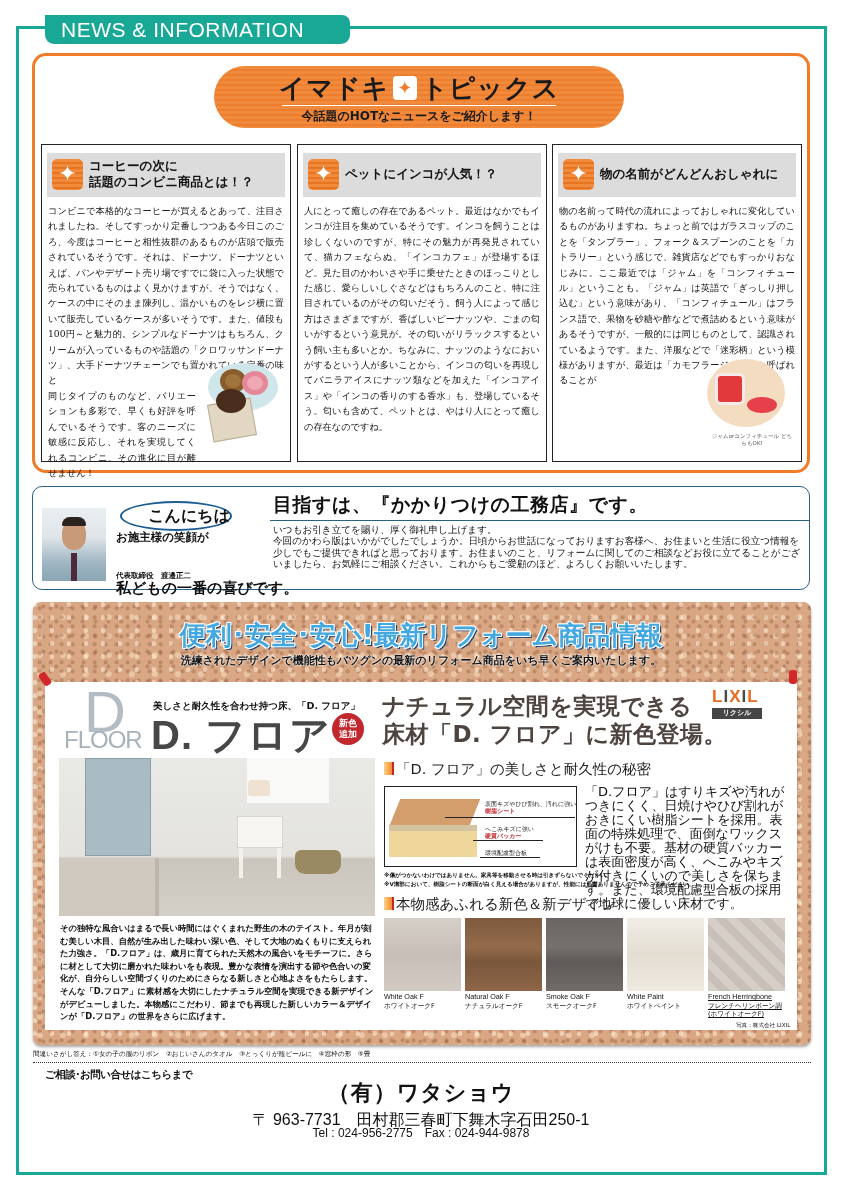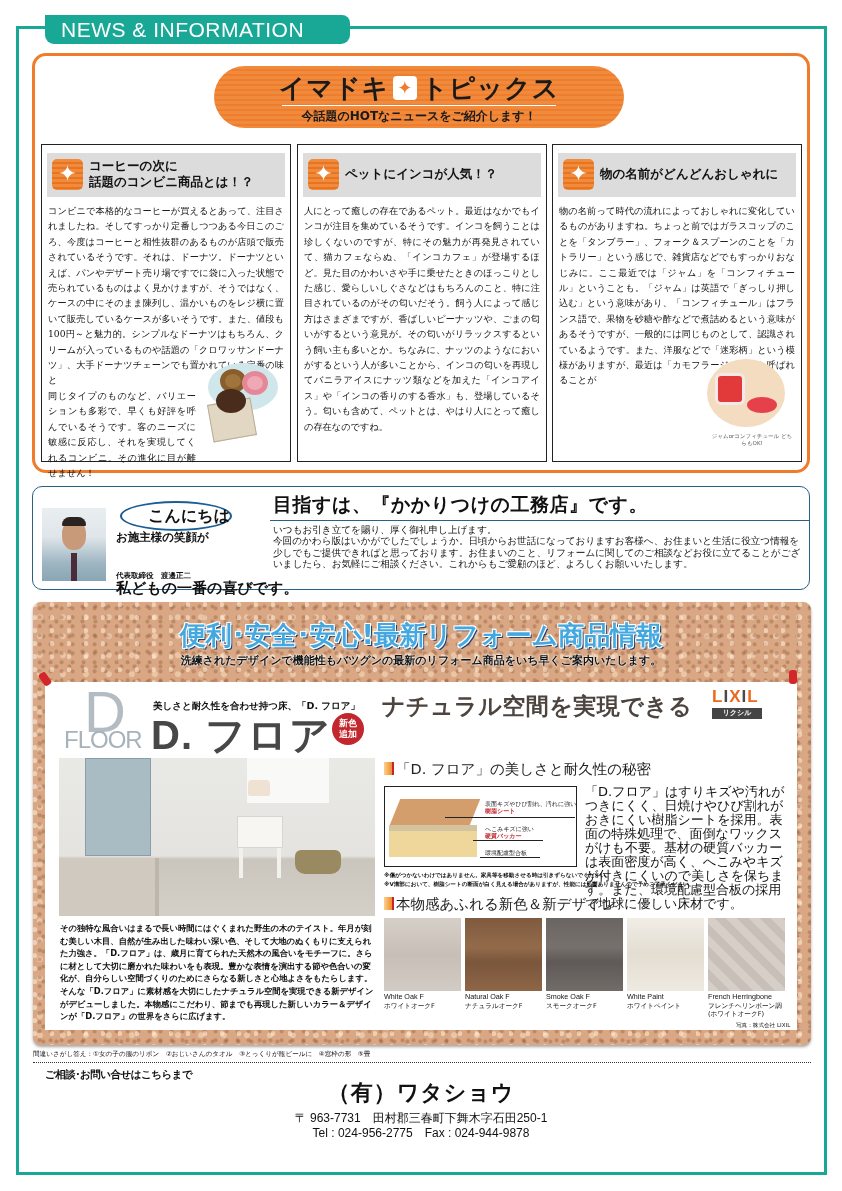--- a/index.html
+++ b/index.html
@@ -93,21 +93,21 @@
   .swatch { position: absolute; top: 0; width: 77px; }
   .swatch .tile { width: 77px; height: 73px; }
   .swatch .en { font-family: "Liberation Sans", sans-serif; font-size: 7.2px; margin-top: 2px; line-height: 8.5px; color: #111; }
   .swatch .jp { font-size: 6.6px; line-height: 8.5px; color: #111; }
   .photo-credit { position: absolute; left: 736px; top: 1022px; font-size: 5.6px; color: #111; }
 
   .spot-diff { position: absolute; left: 33px; top: 1050px; font-size: 6.6px; color: #111; }
   .dotted-rule { position: absolute; left: 33px; top: 1062px; width: 778px; border-top: 1px dotted #333; }
   .inquiry { position: absolute; left: 45px; top: 1068px; font-size: 10.5px; font-weight: bold; color: #111; letter-spacing: -0.5px; }
   .company { position: absolute; left: 0; right: 0; top: 1078px; text-align: center; font-size: 22px; font-weight: bold; color: #111; letter-spacing: 1px; }
-  .address { position: absolute; left: 0; right: 0; top: 1110px; text-align: center; font-family: "Liberation Sans", sans-serif; font-size: 12px; color: #111; }
+  .address { position: absolute; left: 0; right: 0; top: 1110px; text-align: center; font-family: "Liberation Sans", sans-serif; font-size: 16px; color: #111; }
   .tel { position: absolute; left: 0; right: 0; top: 1125px; text-align: center; font-family: "Liberation Sans", sans-serif; font-size: 12px; color: #111; }
 </style>
 </head>
 <body>
 
 <div class="page-frame"></div>
 <div class="news-tab">NEWS &amp; INFORMATION</div>
 
 <div class="topics-box"></div>
 <div class="topics-banner">
@@ -204,20 +204,21 @@
   <div class="table"></div>
   <div class="leg1" style="left:180px;"></div>
   <div class="leg2" style="left:218px;"></div>
   <div class="basket"></div>
 </div>
 <div class="dfloor-desc" style="white-space:pre-line;">その独特な風合いはまるで長い時間にはぐくまれた野生の木のテイスト。年月が刻む美しい木目、自然が生み出した味わい深い色、そして大地のぬくもりに支えられた力強さ。「D.フロア」は、歳月に育てられた天然木の風合いをモチーフに。さらに材として大切に磨かれた味わいをも表現。豊かな表情を演出する節や色合いの変化が、自分らしい空間づくりのためにさらなる新しさと心地よさをもたらします。
 そんな「D.フロア」に素材感を大切にしたナチュラル空間を実現できる新デザインがデビューしました。本物感にこだわり、節までも再現した新しいカラー＆デザインが「D.フロア」の世界をさらに広げます。</div>
 
 <div class="dfloor-headline">
   <div>ナチュラル空間を実現できる</div>
+  <div>床材「D. フロア」に新色登場。</div>
 </div>
 <div class="lixil">
   <div class="mark">L<span>I</span>X<span>I</span>L</div>
   <div class="bar">リクシル</div>
 </div>
 
 <div class="sec-head" style="top:760px;text-align:right;">
   <span class="mark"></span><span>「D. フロア」の美しさと耐久性の秘密</span>
 </div>
 
@@ -264,21 +265,21 @@
   <div class="swatch" style="left:162px;">
     <div class="tile" style="background:linear-gradient(180deg,#6a6562,#76716d 40%,#5f5a57 60%,#716c68);"></div>
     <div class="en">Smoke Oak F</div>
     <div class="jp">スモークオークF</div>
   </div>
   <div class="swatch" style="left:243px;">
     <div class="tile" style="background:linear-gradient(180deg,#f1ede5,#e3ddd2 50%,#efeae1);"></div>
     <div class="en">White Paint</div>
     <div class="jp">ホワイトペイント</div>
   </div>
-  <div class="swatch" style="left:324px;width:88px;">
+  <div class="swatch" style="left:324px;width:88px;text-decoration:underline;">
     <div class="tile" style="background:repeating-linear-gradient(45deg,#d6cfc8 0 8px,#c8c0b8 8px 16px);"></div>
     <div class="en">French Herringbone</div>
     <div class="jp">フレンチヘリンボーン調</div>
     <div class="jp">(ホワイトオークF)</div>
   </div>
 </div>
 <div class="photo-credit">写真：株式会社 LIXIL</div>
 
 <div class="spot-diff">間違いさがし答え：①女の子の服のリボン　②おじいさんのタオル　③とっくりが瓶ビールに　④窓枠の形　⑤畳</div>
 <div class="dotted-rule"></div>

